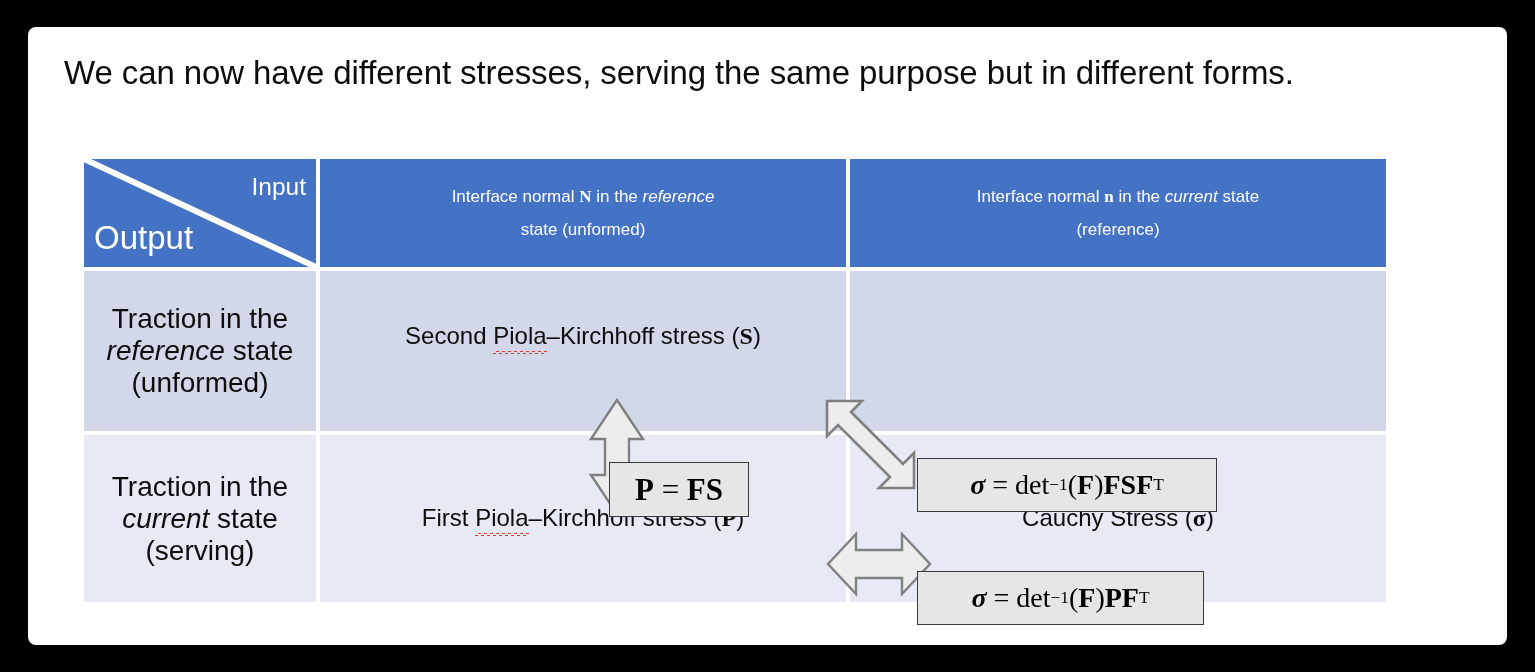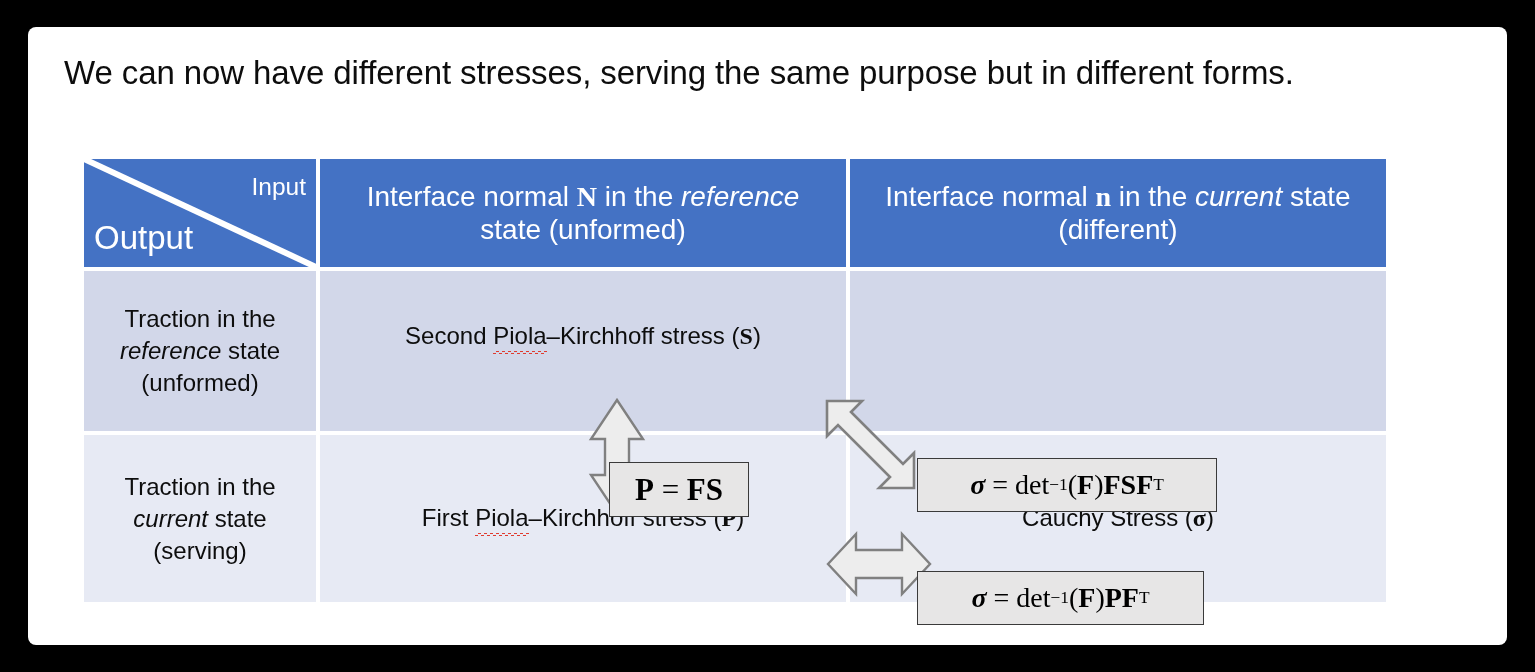--- a/index.html
+++ b/index.html
@@ -75,27 +75,27 @@
   }
   .body-1 { background: #D2D7E9; color: #0d0d0d; }
   .body-2 { background: #E7EAF4; color: #0d0d0d; }
 
   .cell-text {
     position: absolute;
     left: 0; right: 0;
     top: 50%;
     transform: translateY(-50%);
     text-align: center;
-    font-size: 24px;
+    font-size: 28px;
     line-height: 32px;
     padding: 0 8px;
     box-sizing: border-box;
   }
 
-  .hdr .cell-text { font-size: 28px; line-height: 33px; }
+  .hdr .cell-text { font-size: 17px; line-height: 33px; }
 
   .bf {
     font-family: "Liberation Serif", "DejaVu Serif", serif;
     font-weight: bold;
   }
   .it { font-style: italic; }
 
   
   .squiggle {
     position: relative;
@@ -223,21 +223,21 @@
       <div class="cell hdr col-1 row-head">
         <div class="cell-text">
           <span>Interface normal </span><span class="bf">N</span><span> in the </span><span class="it">reference</span><br>
           <span>state (unformed)</span>
         </div>
       </div>
 
       <div class="cell hdr col-2 row-head">
         <div class="cell-text">
           <span>Interface normal </span><span class="bf">n</span><span> in the </span><span class="it">current</span><span> state</span><br>
-          <span>(different)</span>
+          <span>(reference)</span>
         </div>
       </div>
 
       <div class="cell body-1 col-0 row-1">
         <div class="cell-text">
           <span>Traction in the</span><br>
           <span class="it">reference</span><span> state</span><br>
           <span>(unformed)</span>
         </div>
       </div>

